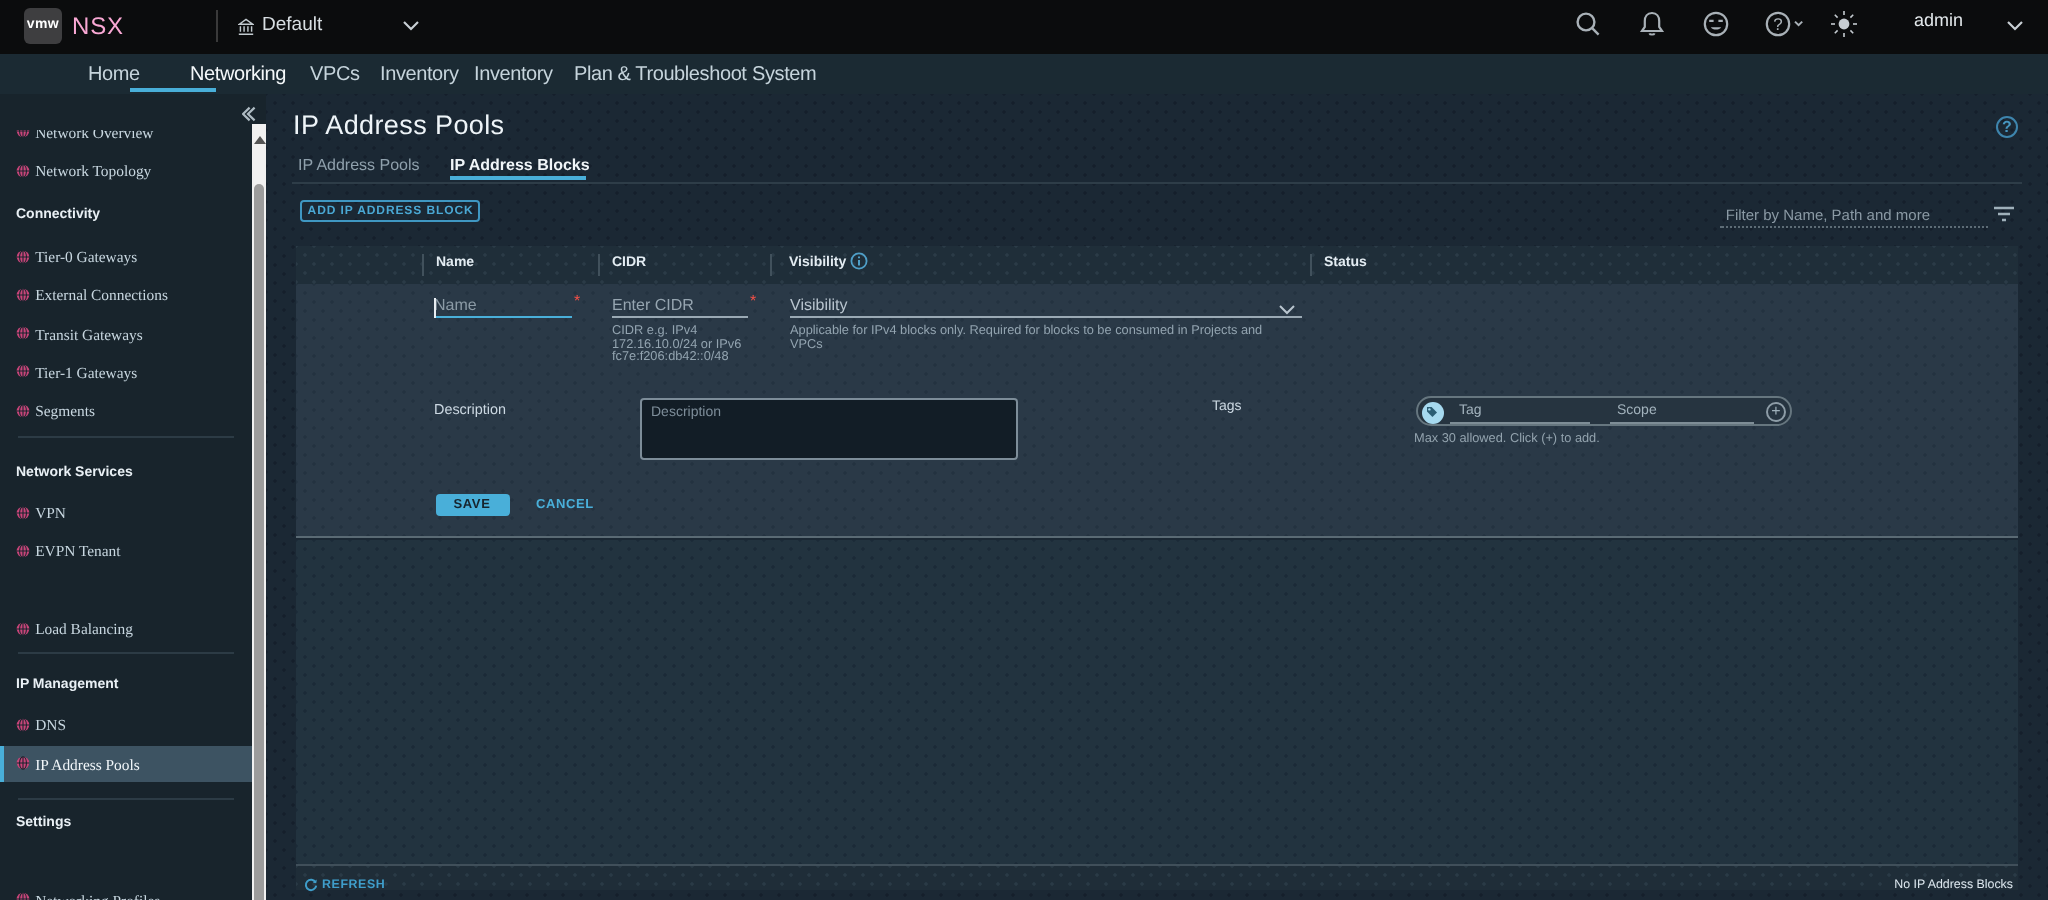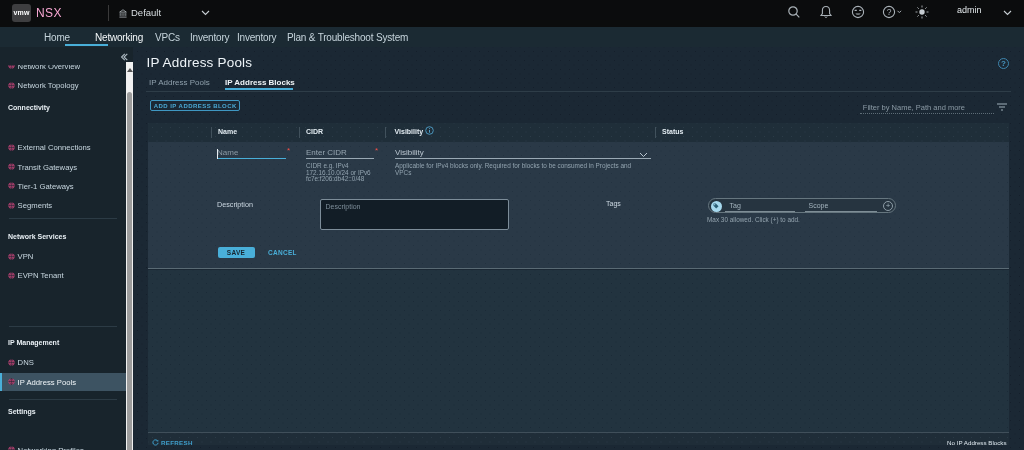--- a/index.html
+++ b/index.html
@@ -18,21 +18,21 @@
   #admin { left:957px; top:5px; color:#e3e8eb; font-size:9px; }
 
   
   #navbar { left:0; top:27px; width:1024px; height:20px; background:#1b2a33; }
   .navitem { position:absolute; top:5px; font-size:10px; letter-spacing:-0.2px; color:#c6d4dc;padding-left:29px; }
   #nav-active-line { left:65px; top:16.5px; width:43px; height:2.2px; background:#49afd9; }
 
   
   #sidebar { left:0; top:47px; width:133px; height:403px; background:#18242c; }
   #sb-list { left:0; top:18px; width:126px; height:385px; overflow:hidden; position:absolute; }
-  .sbrow { position:absolute; left:0; width:126px; height:19px; }
+  .sbrow { position:absolute; left:0; width:126px; height:19px;font-family:Liberation Serif, serif; }
   .sbicon { position:absolute; left:8px; top:6px; width:7px; height:7px; }
   .sbtxt { position:absolute; left:17.6px; top:5.5px; font-size:7.7px; color:#c8d7e0; white-space:nowrap; }
   .sbhdr { position:absolute; left:8px; font-size:7px; font-weight:bold; color:#e9f0f5; white-space:nowrap; }
   .sbdiv { position:absolute; left:9px; width:108px; height:1px; background:#2c3b45; }
   #sb-highlight { position:absolute; left:0; top:308px; width:126px; height:18px; background:#3d5362; }
   #sb-highlight::before { content:""; position:absolute; left:0; top:0; width:2px; height:18px; background:#49afd9; }
   
   #sb-track { left:126px; top:15px; width:7px; height:388px; background:#f1f1f1; }
   #sb-thumb { left:127px; top:45px; width:5px; height:360px; background:#9c9c9c; border-radius:3px; }
   #sb-arrow { left:126.5px; top:21px; width:0; height:0; border-left:3px solid transparent; border-right:3px solid transparent; border-bottom:4px solid #555; }
@@ -182,20 +182,28 @@
   </div>
       <div class="sbrow" style="top:10.600000000000001px">
     <svg class="sbicon" width="9" height="9" viewBox="0 0 9 9">
           <circle cx="4.5" cy="4.5" r="4" fill="#c9457a"></circle>
           <path d="M4.5 0.5 V8.5 M0.5 4.5 H8.5" stroke="#18242c" stroke-width="0.7"></path>
           <ellipse cx="4.5" cy="4.5" rx="2.2" ry="4" stroke="#18242c" stroke-width="0.7" fill="none"></ellipse>
         </svg>
     <span class="sbtxt" style="">Network Topology</span>
   </div>
       <div class="sbhdr" style="top:39.4px">Connectivity</div>
+      <div class="sbrow" style="top:53.5px">
+    <svg class="sbicon" width="9" height="9" viewBox="0 0 9 9">
+          <circle cx="4.5" cy="4.5" r="4" fill="#c9457a"></circle>
+          <path d="M4.5 0.5 V8.5 M0.5 4.5 H8.5" stroke="#18242c" stroke-width="0.7"></path>
+          <ellipse cx="4.5" cy="4.5" rx="2.2" ry="4" stroke="#18242c" stroke-width="0.7" fill="none"></ellipse>
+        </svg>
+    <span class="sbtxt" style="">Tier-0 Gateways</span>
+  </div>
       <div class="sbrow" style="top:72.8px">
     <svg class="sbicon" width="9" height="9" viewBox="0 0 9 9">
           <circle cx="4.5" cy="4.5" r="4" fill="#c9457a"></circle>
           <path d="M4.5 0.5 V8.5 M0.5 4.5 H8.5" stroke="#18242c" stroke-width="0.7"></path>
           <ellipse cx="4.5" cy="4.5" rx="2.2" ry="4" stroke="#18242c" stroke-width="0.7" fill="none"></ellipse>
         </svg>
     <span class="sbtxt" style="">External Connections</span>
   </div>
       <div class="sbrow" style="top:92.1px">
     <svg class="sbicon" width="9" height="9" viewBox="0 0 9 9">
@@ -231,20 +239,28 @@
         </svg>
     <span class="sbtxt" style="">VPN</span>
   </div>
       <div class="sbrow" style="top:200.9px">
     <svg class="sbicon" width="9" height="9" viewBox="0 0 9 9">
           <circle cx="4.5" cy="4.5" r="4" fill="#c9457a"></circle>
           <path d="M4.5 0.5 V8.5 M0.5 4.5 H8.5" stroke="#18242c" stroke-width="0.7"></path>
           <ellipse cx="4.5" cy="4.5" rx="2.2" ry="4" stroke="#18242c" stroke-width="0.7" fill="none"></ellipse>
         </svg>
     <span class="sbtxt" style="">EVPN Tenant</span>
+  </div>
+      <div class="sbrow" style="top:239.5px">
+    <svg class="sbicon" width="9" height="9" viewBox="0 0 9 9">
+          <circle cx="4.5" cy="4.5" r="4" fill="#c9457a"></circle>
+          <path d="M4.5 0.5 V8.5 M0.5 4.5 H8.5" stroke="#18242c" stroke-width="0.7"></path>
+          <ellipse cx="4.5" cy="4.5" rx="2.2" ry="4" stroke="#18242c" stroke-width="0.7" fill="none"></ellipse>
+        </svg>
+    <span class="sbtxt" style="">Load Balancing</span>
   </div>
       <div class="sbdiv" style="top:260.8px"></div>
       <div class="sbhdr" style="top:274.29999999999995px">IP Management</div>
       <div class="sbrow" style="top:287.7px">
     <svg class="sbicon" width="9" height="9" viewBox="0 0 9 9">
           <circle cx="4.5" cy="4.5" r="4" fill="#c9457a"></circle>
           <path d="M4.5 0.5 V8.5 M0.5 4.5 H8.5" stroke="#18242c" stroke-width="0.7"></path>
           <ellipse cx="4.5" cy="4.5" rx="2.2" ry="4" stroke="#18242c" stroke-width="0.7" fill="none"></ellipse>
         </svg>
     <span class="sbtxt" style="">DNS</span>

